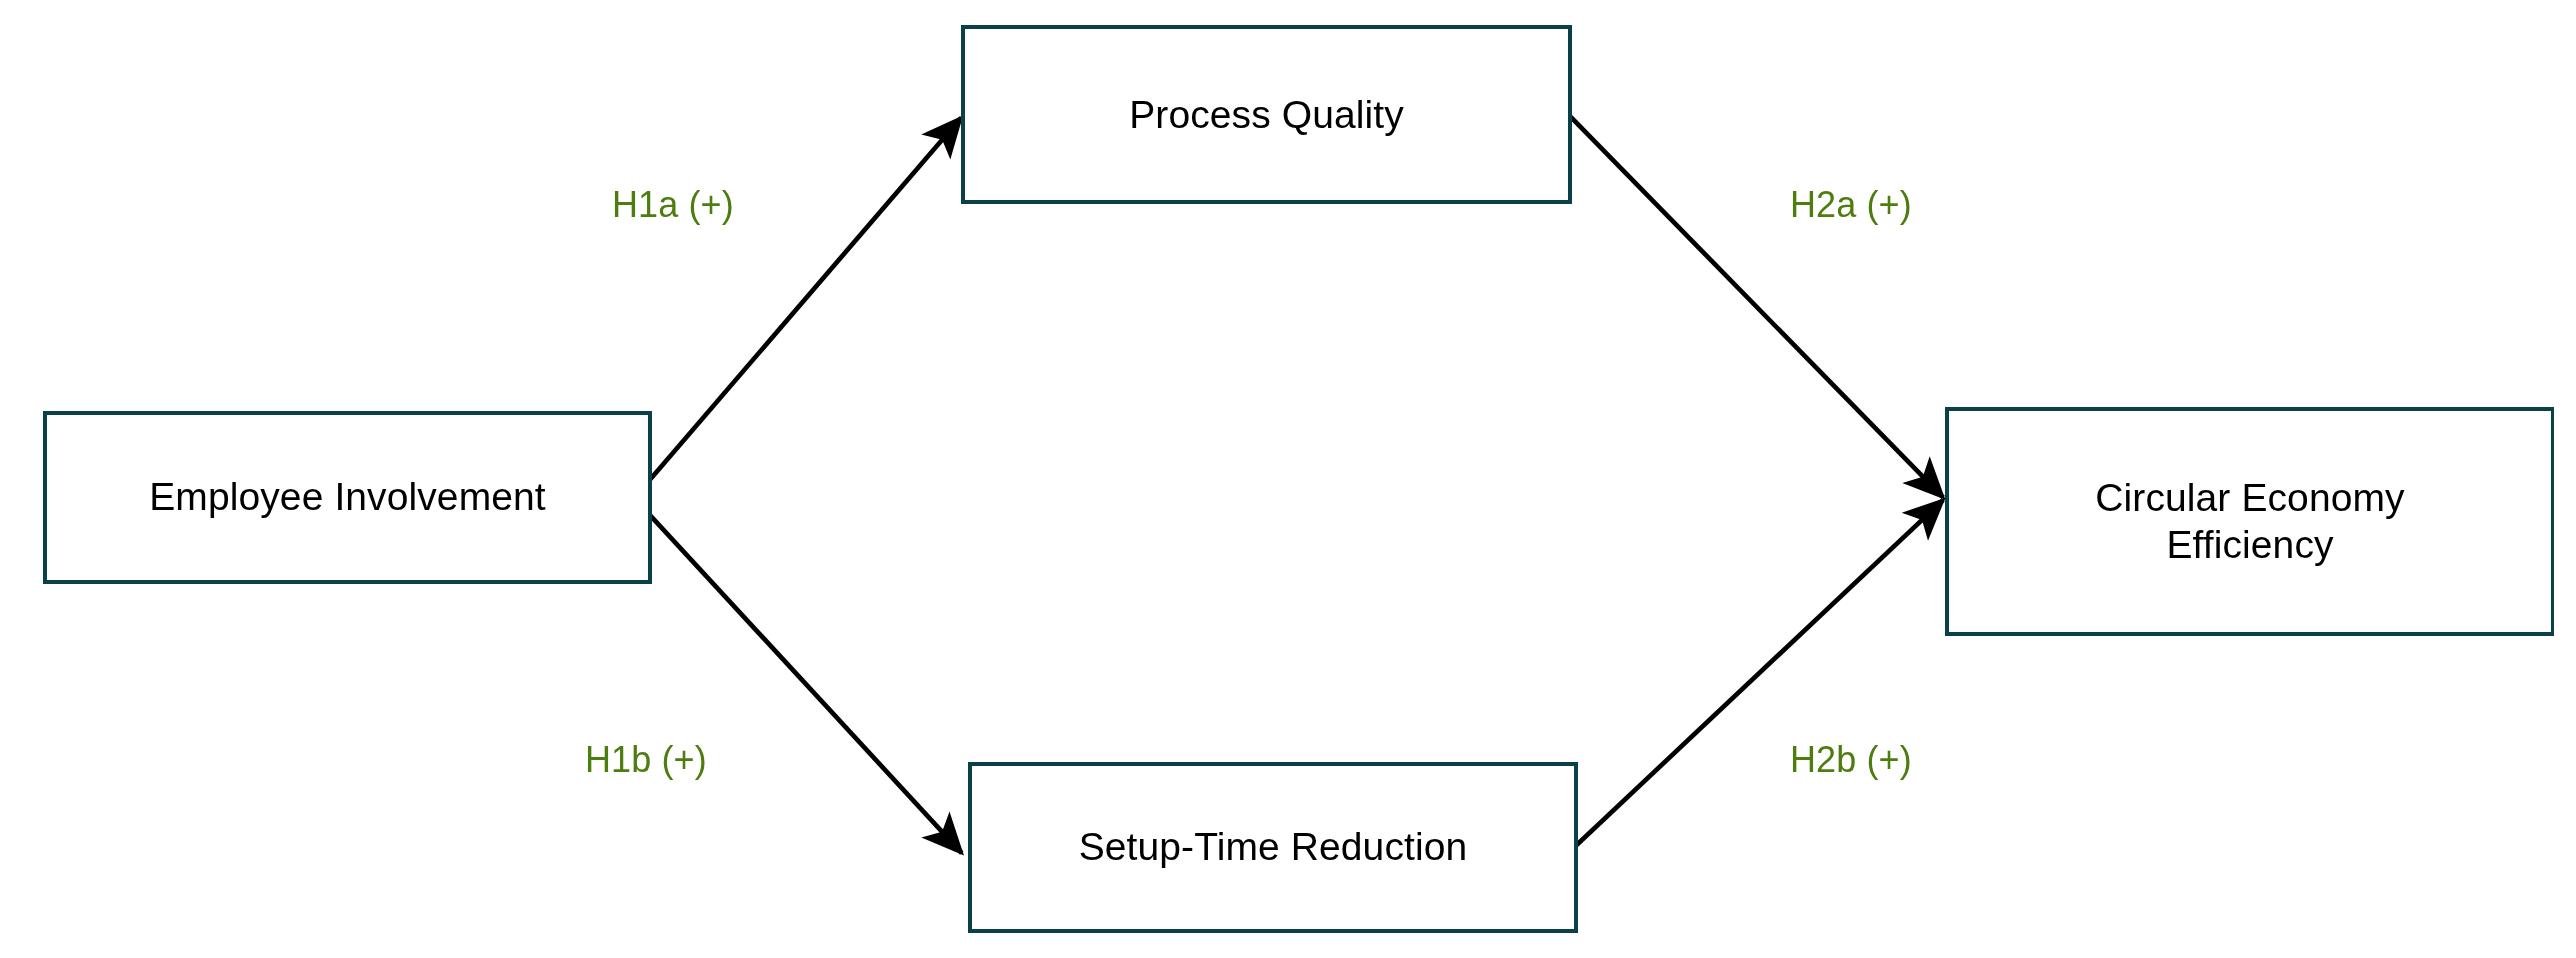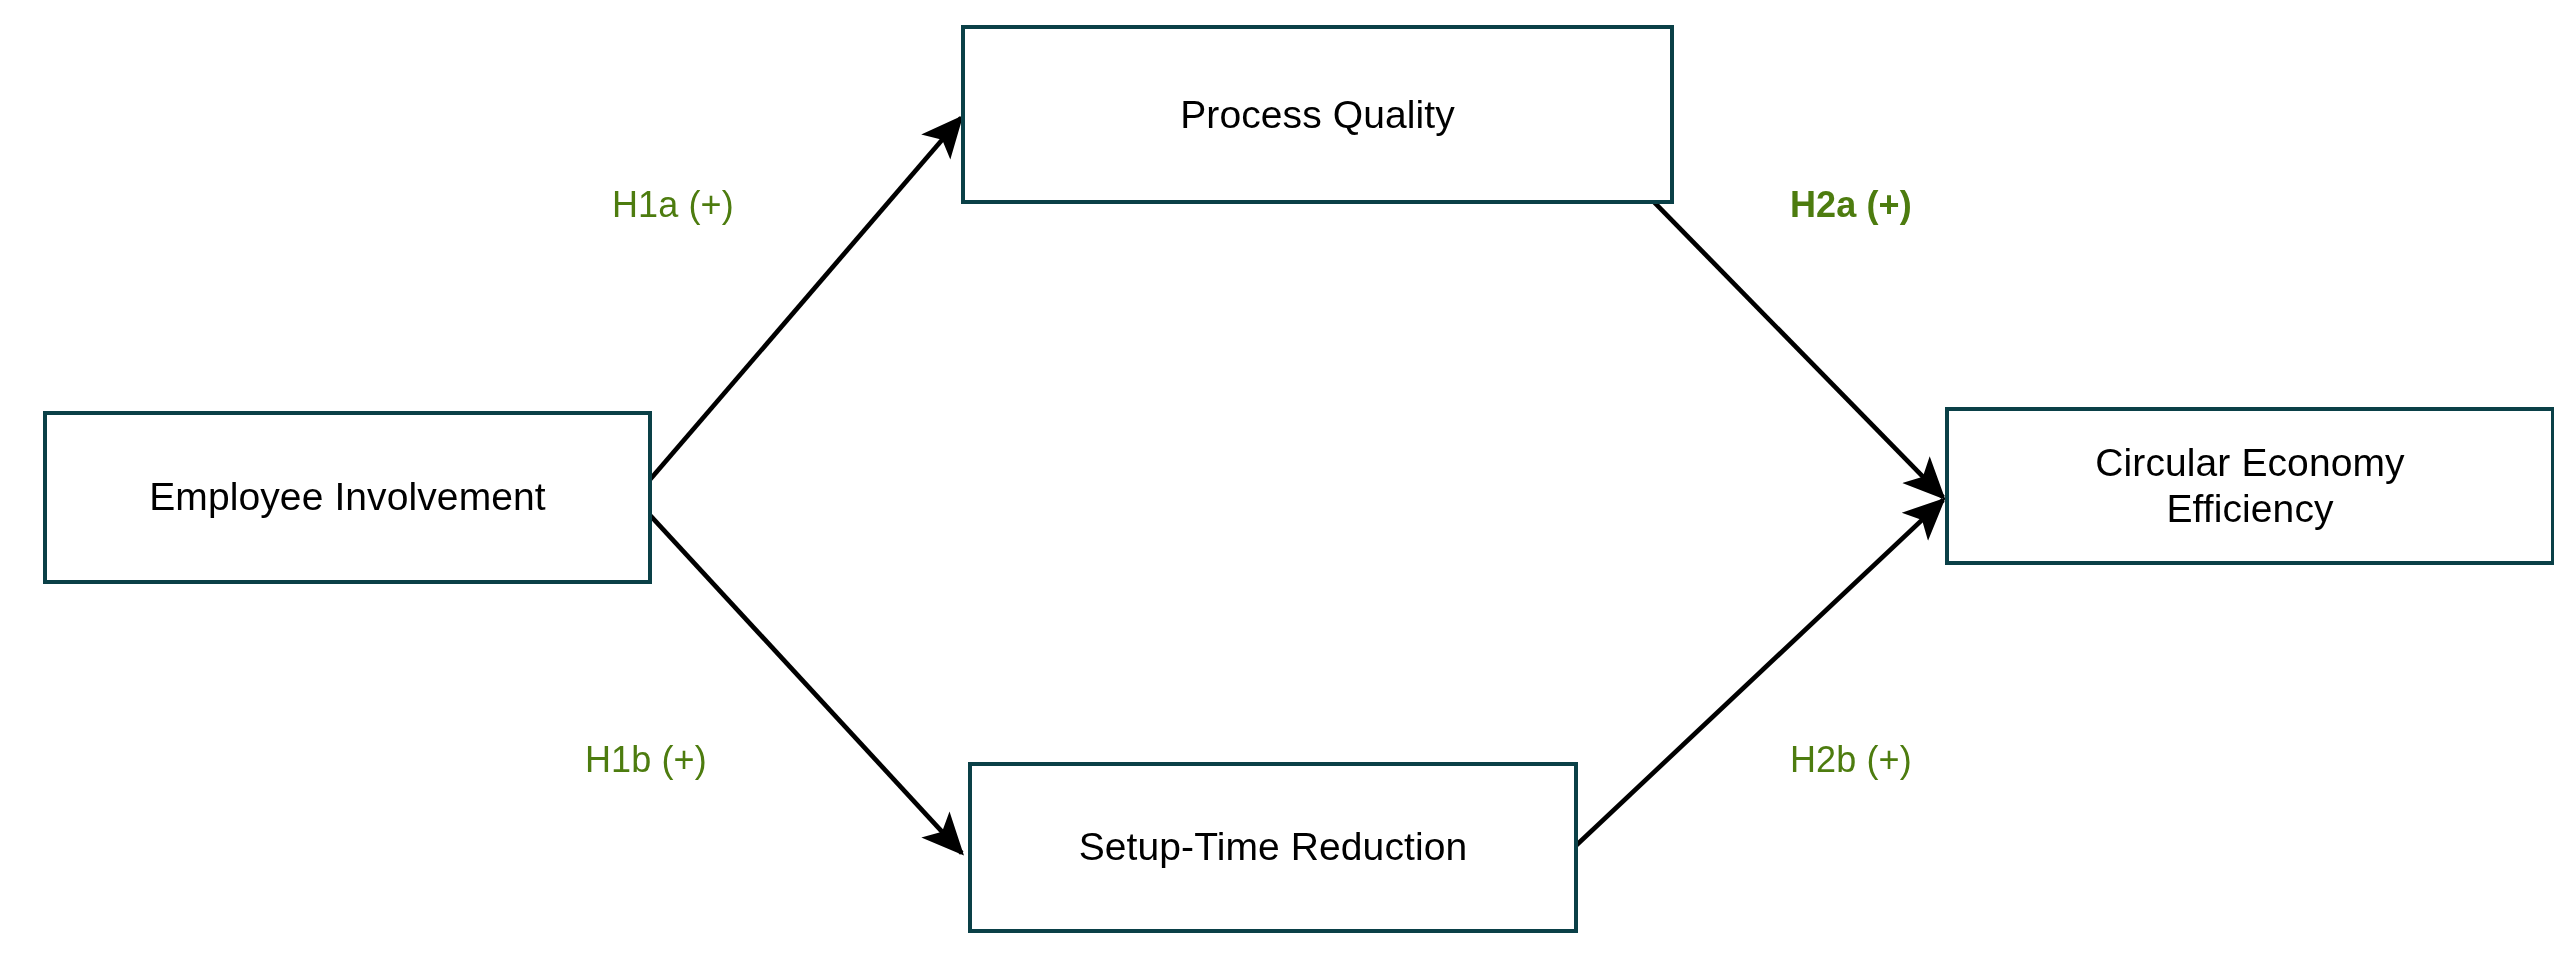--- a/index.html
+++ b/index.html
@@ -47,26 +47,26 @@
   .edge-label {
     position: absolute;
     font-family: "Liberation Sans", sans-serif;
     font-size: 36px;
     color: #4d7c0f;
     white-space: nowrap;
     letter-spacing: 0.1px;
   }
   
   #node-employee-involvement { left: 31px;   top: 411px;  width: 609px; height: 173px; margin-left: 12px; }
-  #node-process-quality      { left: 961px; top: 25.4px;   width: 713px; height: 179px; }
+  #node-process-quality      { left: 961px; top: 25.4px;   width: 611px; height: 179px; }
   #node-setup-time-reduction { left: 962px; top: 762px; width: 610px; height: 171px; margin-left: 6px; }
-  #node-circular-economy     { left: 1945px; top: 407px;  width: 609px; height: 158px; border-right-width: 3.3px; }
+  #node-circular-economy     { left: 1945px; top: 407px;  width: 609px; height: 229px; border-right-width: 3.3px; }
   
   #edge-label-h1a { left: 612px;  top: 184px;  }
-  #edge-label-h2a { left: 1790px; top: 184px; font-weight: bold;  }
+  #edge-label-h2a { left: 1790px; top: 184px;  }
   #edge-label-h1b { left: 585px;  top: 739px; }
   #edge-label-h2b { left: 1790px; top: 739px; }
 </style>
 </head>
 <body>
 
 <div id="canvas">
 
   <svg id="diagram-svg" viewBox="0 0 3852 1433" xmlns="http://www.w3.org/2000/svg">
     <defs>

